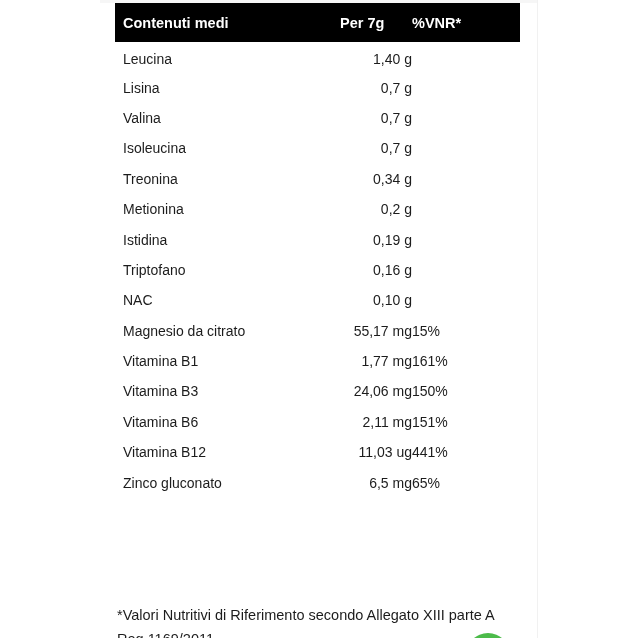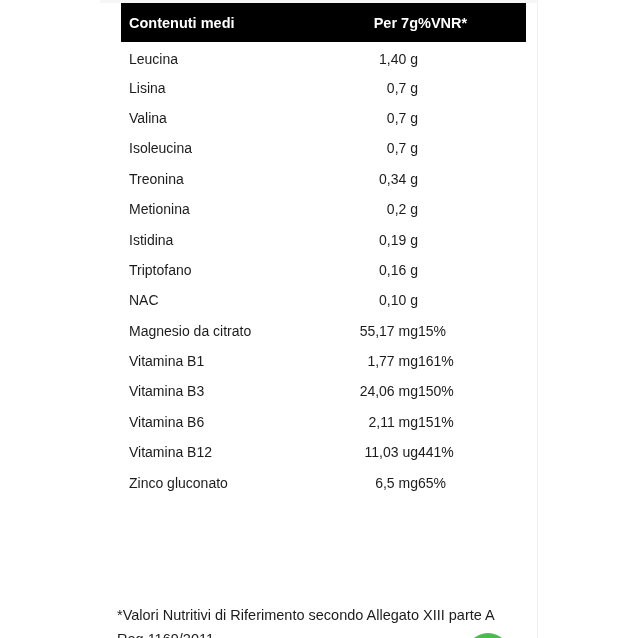--- a/index.html
+++ b/index.html
@@ -26,39 +26,39 @@
     .top-fade {
       position: absolute;
       left: 100px;
       top: 0;
       width: 437px;
       height: 3px;
       background: #f6f6f6;
     }
     .nutrition-table {
       position: absolute;
-      left: 121px;
+      left: 115px;
       top: 3px;
       width: 405px;
       border-collapse: collapse;
       table-layout: fixed;
     }
     .nutrition-table thead tr {
       background: #000000;
       color: #ffffff;
       height: 39px;
     }
     .nutrition-table th {
       font-weight: bold;
       font-size: 14.5px;
       padding: 0;
       vertical-align: middle;
     }
     .nutrition-table th.col-name { text-align: left; padding-left: 8px; }
-    .nutrition-table th.col-amount { text-align: right; padding-right: 0; }
+    .nutrition-table th.col-amount { text-align: left; padding-right: 0; }
     .nutrition-table th.col-vnr { text-align: left; padding-right: 0; }
 
     .nutrition-table tbody tr {
       height: 30.4px;
     }
     .nutrition-table td {
       font-size: 14px;
       padding: 0;
       vertical-align: middle;
       white-space: nowrap;

